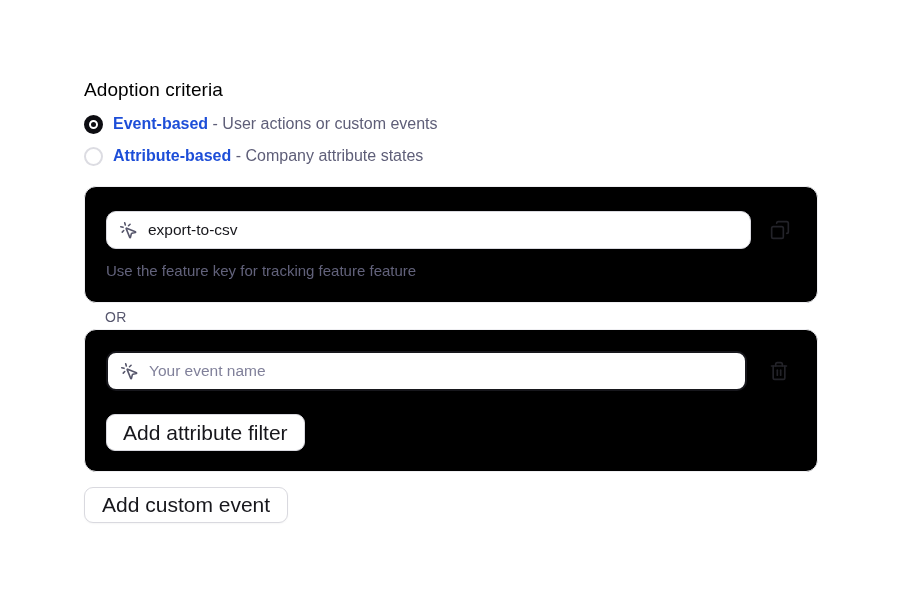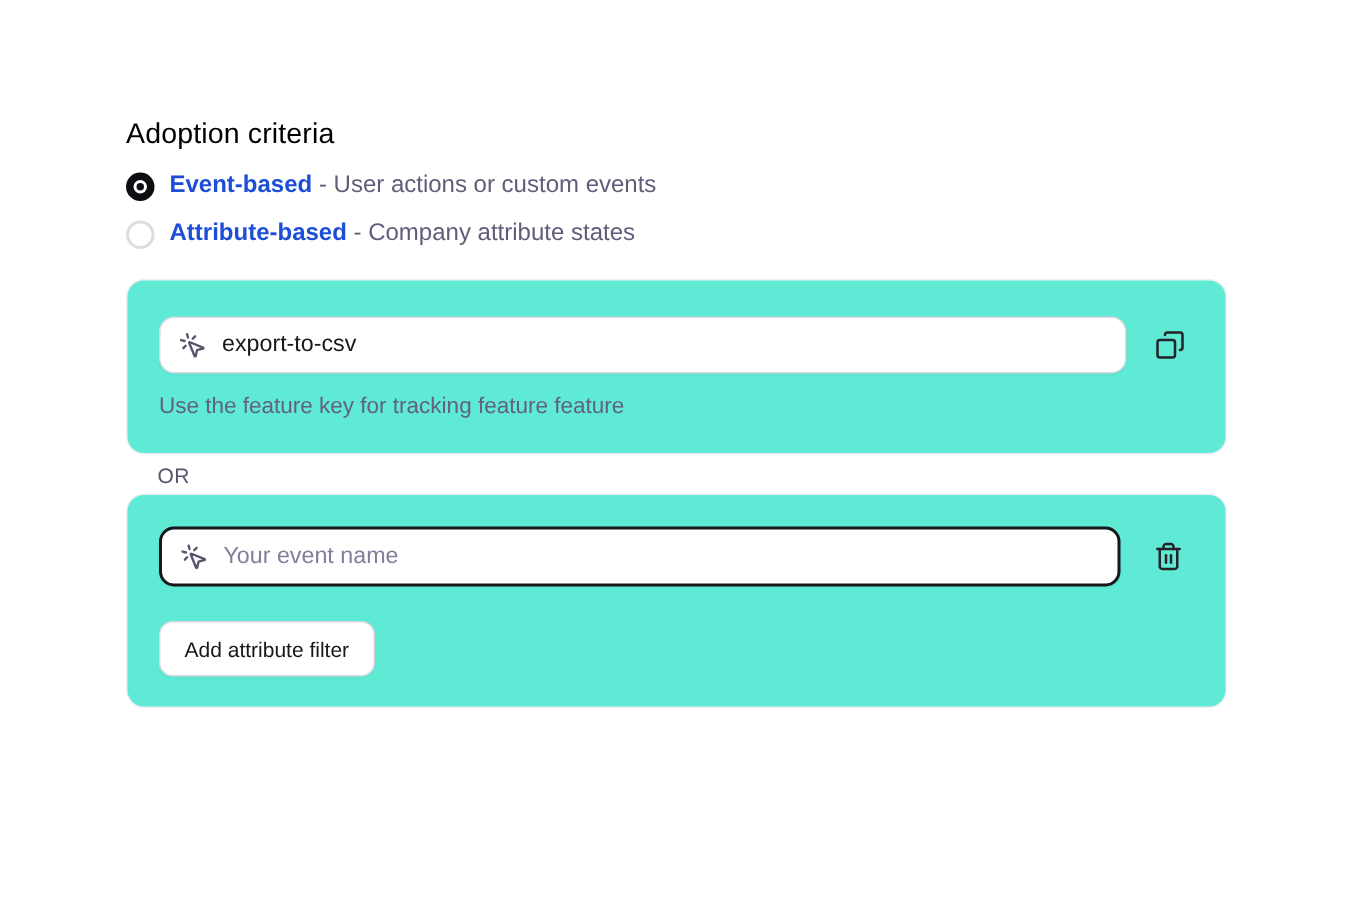--- a/index.html
+++ b/index.html
@@ -60,21 +60,21 @@
     line-height: 20px;
     white-space: nowrap;
   }
   .radio-label .strong { font-weight: 700; color: #1d4ed8; }
   .radio-label .desc { font-weight: 400; color: #5e5e78; margin-top: 44px; }
 
   .card {
     position: absolute;
     left: 84px;
     width: 734px;
-    background: #5eead4;
+    background: #000000;
     border: 1px solid #efeff2;
     border-radius: 12px;
   }
   .card.card1 { top: 186px; height: 117px; }
   .card.card2 { top: 329px; height: 143px; }
 
   .text-input {
     position: absolute;
     display: flex;
     align-items: center;
@@ -146,21 +146,21 @@
   }
 
   .btn {
     display: inline-flex;
     align-items: center;
     justify-content: center;
     background: #ffffff;
     border: 1px solid #d9d9df;
     border-radius: 9px;
     font-family: "Liberation Sans", "DejaVu Sans", sans-serif;
-    font-size: 14px;
+    font-size: 21px;
     color: #17171c;
     cursor: pointer;
     box-shadow: 0 1px 2px rgba(16,16,20,0.04);
     white-space: nowrap;
   }
   .attr-filter-btn {
     position: absolute;
     left: 21px; top: 84px;
     height: 37px;
     padding: 0 16px;
@@ -245,14 +245,15 @@
           <path d="M19 6v14c0 1-1 2-2 2H7c-1 0-2-1-2-2V6"></path>
           <path d="M8 6V4c0-1 1-2 2-2h4c1 0 2 1 2 2v2"></path>
           <line x1="10" x2="10" y1="11" y2="17"></line>
           <line x1="14" x2="14" y1="11" y2="17"></line>
         </svg>
       </span>
     </button>
     <button class="btn attr-filter-btn">Add attribute filter</button>
   </div>
 
+  <button class="btn add-custom-event-btn">Add custom event</button>
 
 </div>
 
 </body></html>

